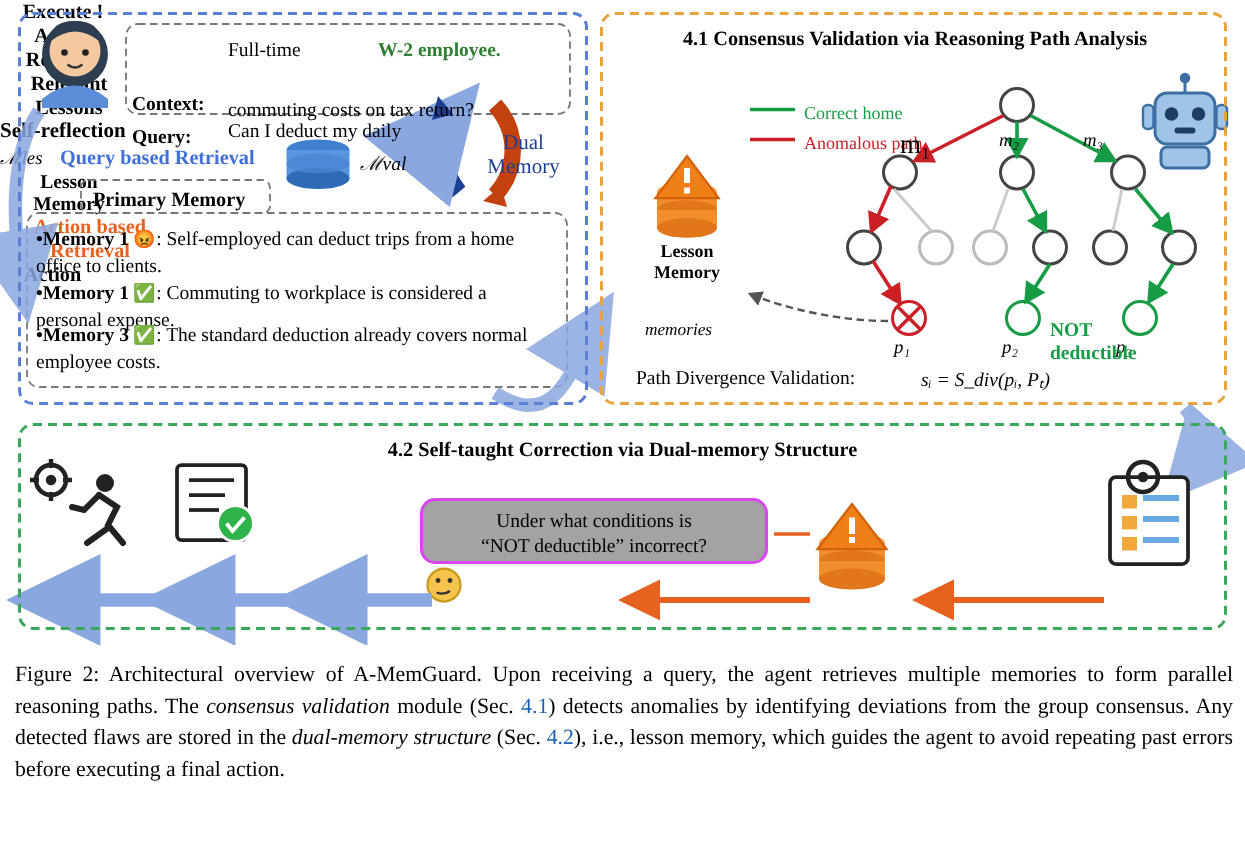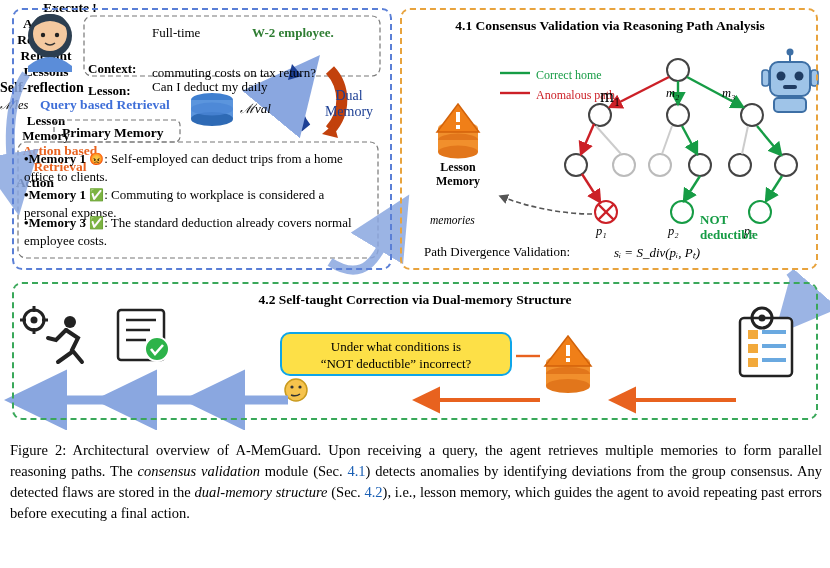--- a/index.html
+++ b/index.html
@@ -103,27 +103,27 @@
   #lesson-mem-1 {
     left: 420px; top: 160px; width: 76px; text-align: center;
     font-size: 12px; font-weight: bold; line-height: 14px;
   }
   #distill { left: 430px; top: 214px; font-size: 11.5px; font-style: italic; }
 
   #pdv-label { left: 424px; top: 244px; font-size: 13px; }
   #pdv-math  { left: 614px; top: 243px; font-size: 13px; font-style: italic; }
 
   
-  #execute-label { left: 22px; top: 378px; width: 84px; text-align: center; font-size: 13.5px; font-weight: bold; padding-left: 28px;}
+  #execute-label { left: 22px; top: 378px; width: 84px; text-align: center; font-size: 13.5px; font-weight: bold;}
   #action-revision { left: 106px; top: 366px; width: 84px; text-align: center; font-size: 13.5px; font-weight: bold; line-height: 16px;}
   #relevant-lessons { left: 196px; top: 350px; width: 92px; text-align: center; font-size: 13.5px; font-weight: bold; line-height: 16px;}
   #self-reflection { left: 300px; top: 382px; font-size: 14px; font-weight: bold; }
   #reflect-bubble {
     position: absolute; left: 280px; top: 332px; width: 232px; height: 44px;
-    border: 2px solid #0ea5e9; border-radius: 10px; background: #fde047;
+    border: 2px solid #d946ef; border-radius: 10px; background: #a3a3a3;
     font-size: 13px; text-align: center; box-sizing: border-box;
     padding-top: 4px; line-height: 17px;
   }
   #mles { left: 528px; top: 342px; font-size: 12.5px; font-style: italic; }
   #lesson-mem-2 { left: 522px; top: 392px; width: 92px; text-align: center; font-size: 13px; font-weight: bold; line-height: 15px;}
   #abr { left: 626px; top: 348px; width: 120px; text-align: center; color: #e8621f; font-weight: bold; font-size: 13.5px; line-height: 16px;}
   #action-label { left: 742px; top: 382px; width: 70px; text-align: center; font-weight: bold; font-size: 13.5px;}
 
   
   #caption {
@@ -328,21 +328,21 @@
   <div class="panel" id="panel-query"></div>
   <div class="panel" id="panel-consensus"></div>
   <div class="panel" id="panel-correction"></div>
 
   <div class="panel-title" id="consensus-title">4.1 Consensus Validation via Reasoning Path Analysis</div>
   <div class="panel-title" id="correction-title">4.2 Self-taught Correction via Dual-memory Structure</div>
 
   <div class="txt b" id="ctx-label">Context:</div>
   <div class="txt" id="ctx-val">Full-time</div>
   <div class="txt" id="ctx-w2">W-2 employee.</div>
-  <div class="txt b" id="qry-label">Lesson:</div>
+  <div class="txt b" id="qry-label">Query:</div>
   <div class="txt" id="qry-val">Can I deduct my daily</div>
   <div class="txt" id="qry-val2">commuting costs on tax return?</div>
 
   <div class="txt" id="qbr">Query based Retrieval</div>
   <div class="txt" id="mval">ℳval</div>
   <div class="txt" id="primary-memory">Primary Memory</div>
 
   <div class="memline" id="mem1">
     <span class="b">•<span>Memory 1</span></span>
     <span class="emoji">😡</span><span>: Self-employed can deduct trips from a home office to clients.</span>

